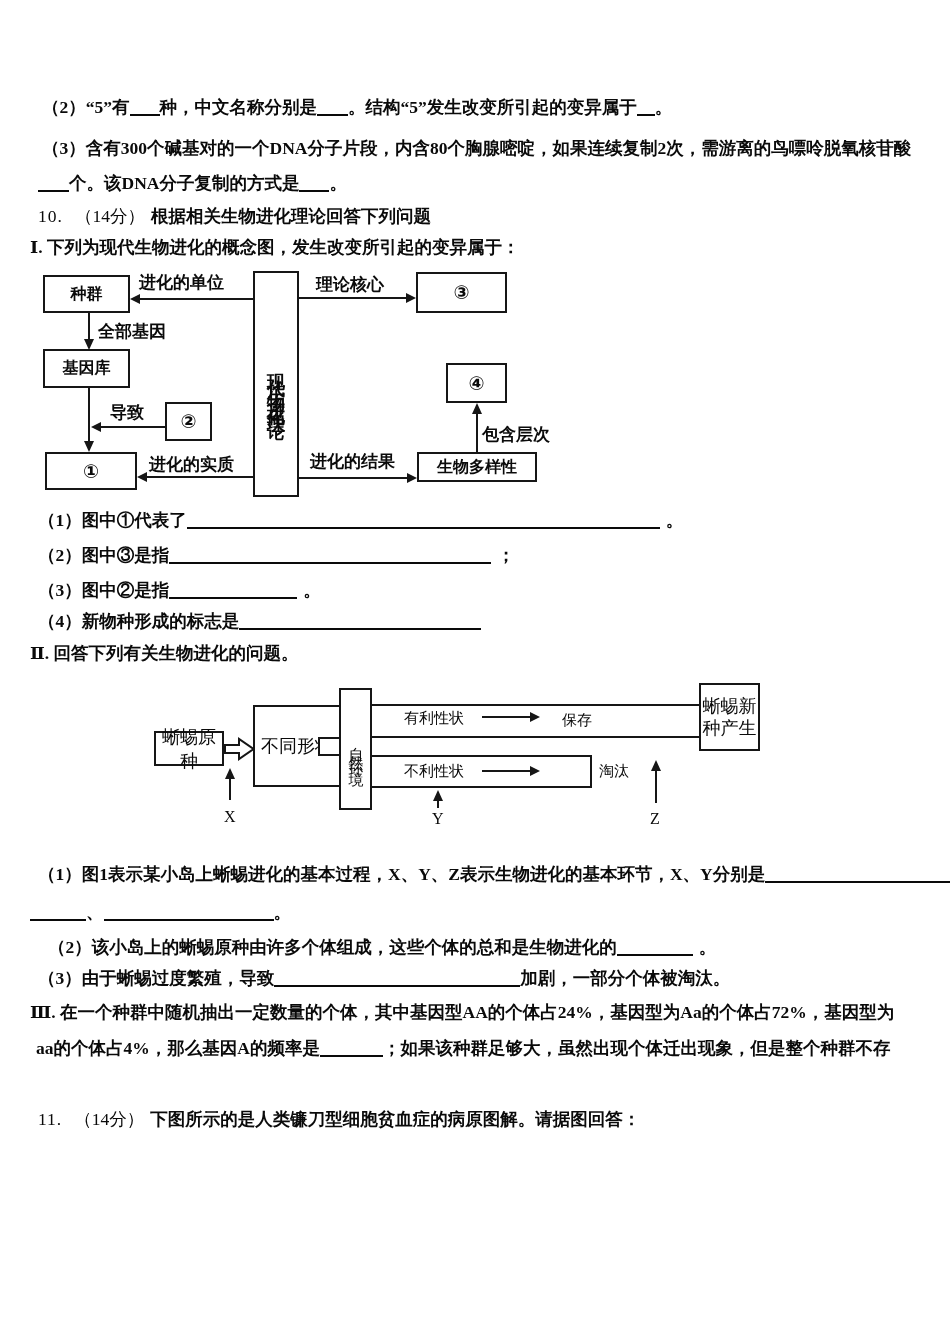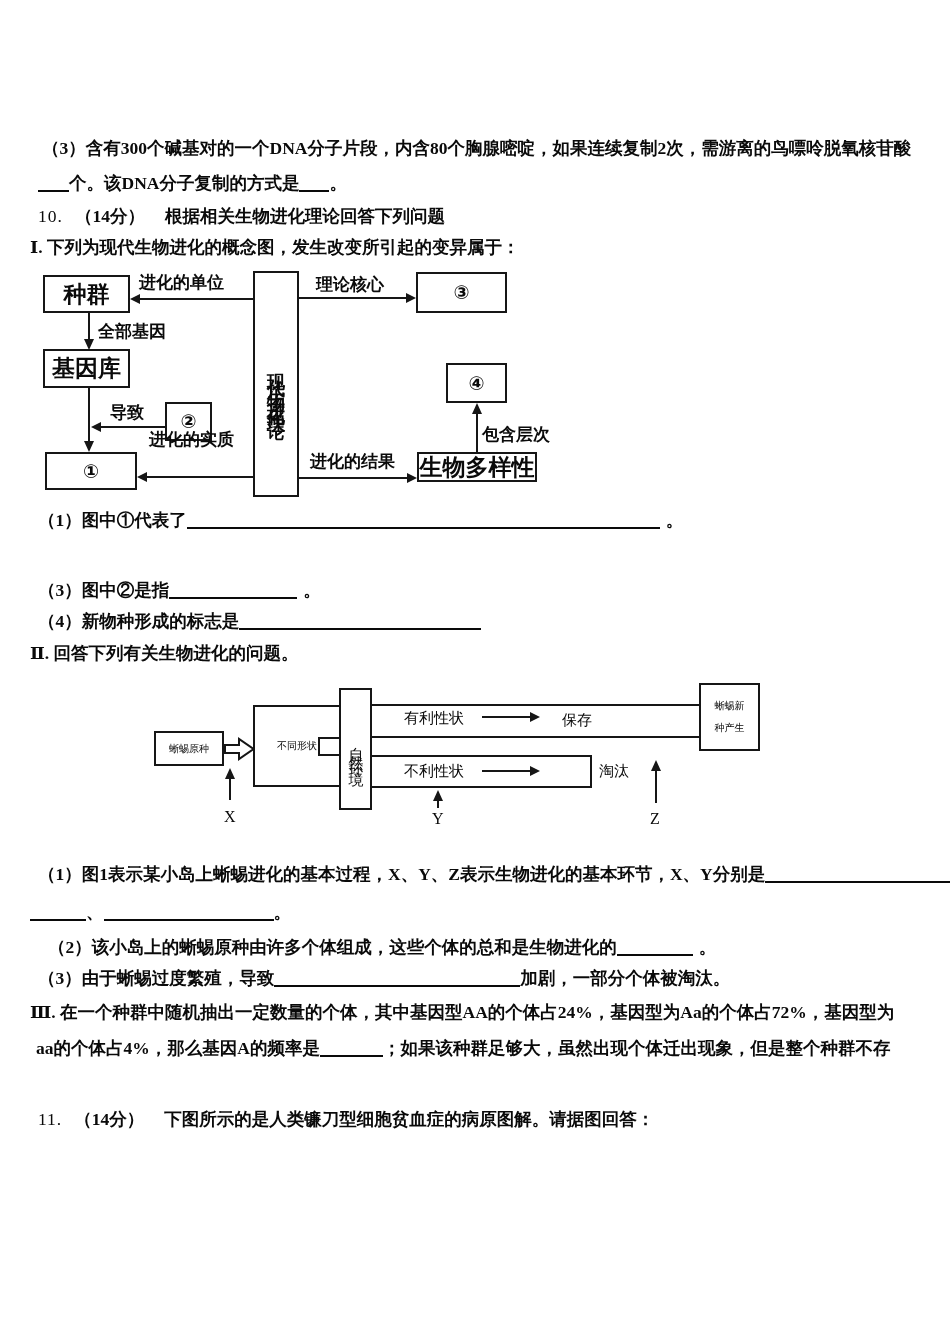--- a/index.html
+++ b/index.html
@@ -4,31 +4,31 @@
 <style>
   html,body{margin:0;padding:0;background:#e8e8e8;}
   .page{
     position:relative;width:950px;height:1344px;background:#ffffff;
     margin:0 auto;overflow:hidden;color:#0a0a0a;
     font-family:"Liberation Serif","DejaVu Serif",serif;
   }
   
   .tl{position:absolute;white-space:nowrap;font-size:17.5px;font-weight:bold;line-height:23px;}
   .tl .qnum{font-weight:normal;letter-spacing:1px;margin-right:12px;}
-  .tl .qscore{font-weight:bold;margin-right:20px;}
+  .tl .qscore{font-weight:normal;margin-right:6px;}
   .bl{display:inline-block;border-bottom:2px solid #0a0a0a;height:15px;vertical-align:-3px;}
   .gap{margin-left:6px;}
   
   .dbox{position:absolute;border:2px solid #161616;background:#fff;box-sizing:border-box;
         display:flex;align-items:center;justify-content:center;text-align:center;
         font-family:"Liberation Sans","DejaVu Sans",sans-serif;}
-  .d1box{font-weight:bold;font-size:23px;}
+  .d1box{font-weight:bold;font-size:16px;}
   .d1lbl{position:absolute;white-space:nowrap;font-weight:bold;font-size:17px;
          font-family:"Liberation Sans","DejaVu Sans",sans-serif;}
-  .d2box{font-weight:normal;font-size:10px;}
+  .d2box{font-weight:normal;font-size:18px;}
   .d2lbl{position:absolute;white-space:nowrap;font-weight:normal;font-size:15px;
          font-family:"Liberation Serif","DejaVu Serif",serif;}
   .hline{position:absolute;height:2px;background:#161616;}
   .vline{position:absolute;width:2px;background:#161616;}
   .ah{position:absolute;width:0;height:0;}
   .ah-l{border-top:5px solid transparent;border-bottom:5px solid transparent;border-right:10px solid #161616;}
   .ah-r{border-top:5px solid transparent;border-bottom:5px solid transparent;border-left:10px solid #161616;}
   .ah-u{border-left:5px solid transparent;border-right:5px solid transparent;border-bottom:11px solid #161616;}
   .ah-d{border-left:5px solid transparent;border-right:5px solid transparent;border-top:11px solid #161616;}
   .vert{writing-mode:vertical-rl;text-orientation:upright;}
@@ -36,20 +36,23 @@
   .envbox{font-size:15px;letter-spacing:8px;}
   .newbox{flex-direction:column;line-height:22px;}
   .xyz{position:absolute;font-size:16px;font-weight:normal;
        font-family:"Liberation Serif","DejaVu Serif",serif;}
 </style>
 </head>
 <body>
 
 <div class="page">
 
+  <div class="tl" style="left:42px;top:96px">
+    <span>（2）“5”有</span><span class="bl" style="width:30px"></span><span>种，中文名称分别是</span><span class="bl" style="width:31px"></span><span>。结构“5”发生改变所引起的变异属于</span><span class="bl" style="width:18px"></span><span>。</span>
+  </div>
   <div class="tl" style="left:42px;top:137px">
     <span>（3）含有300个碱基对的一个DNA分子片段，内含80个胸腺嘧啶，如果连续复制2次，需游离的鸟嘌呤脱氧核苷酸</span>
   </div>
   <div class="tl" style="left:38px;top:172px">
     <span class="bl" style="width:31px"></span><span>个。该DNA分子复制的方式是</span><span class="bl" style="width:30px"></span><span>。</span>
   </div>
 
   <div class="tl" style="left:38px;top:205px">
     <span class="qnum">10.</span><span class="qscore">（14分）</span><span>根据相关生物进化理论回答下列问题</span>
   </div>
@@ -97,33 +100,36 @@
     <div class="hline" style="left:139px;top:298px;width:114px"></div>
     <div class="ah ah-l" style="left:130px;top:294px"></div>
     <div class="d1lbl" style="left:139px;top:271px"><span>进化的单位</span></div>
 
     <div class="hline" style="left:299px;top:297px;width:109px"></div>
     <div class="ah ah-r" style="left:406px;top:293px"></div>
     <div class="d1lbl" style="left:316px;top:273px"><span>理论核心</span></div>
 
     <div class="hline" style="left:146px;top:476px;width:107px"></div>
     <div class="ah ah-l" style="left:137px;top:472px"></div>
-    <div class="d1lbl" style="left:149px;top:428px"><span>进化的实质</span></div>
+    <div class="d1lbl" style="left:149px;top:453px"><span>进化的实质</span></div>
 
     <div class="hline" style="left:299px;top:477px;width:110px"></div>
     <div class="ah ah-r" style="left:407px;top:473px"></div>
     <div class="d1lbl" style="left:310px;top:450px"><span>进化的结果</span></div>
 
     <div class="vline" style="left:476px;top:411px;height:41px"></div>
     <div class="ah ah-u" style="left:472px;top:403px"></div>
     <div class="d1lbl" style="left:482px;top:423px"><span>包含层次</span></div>
   </div>
 
   <div class="tl" style="left:38px;top:509px">
     <span>（1）图中①代表了</span><span class="bl" style="width:473px"></span><span class="gap">。</span>
+  </div>
+  <div class="tl" style="left:38px;top:544px">
+    <span>（2）图中③是指</span><span class="bl" style="width:322px"></span><span class="gap">；</span>
   </div>
   <div class="tl" style="left:38px;top:579px">
     <span>（3）图中②是指</span><span class="bl" style="width:128px"></span><span class="gap">。</span>
   </div>
   <div class="tl" style="left:38px;top:610px">
     <span>（4）新物种形成的标志是</span><span class="bl" style="width:242px"></span>
   </div>
   <div class="tl" style="left:30px;top:642px">
     <span>Ⅱ. 回答下列有关生物进化的问题。</span>
   </div>

